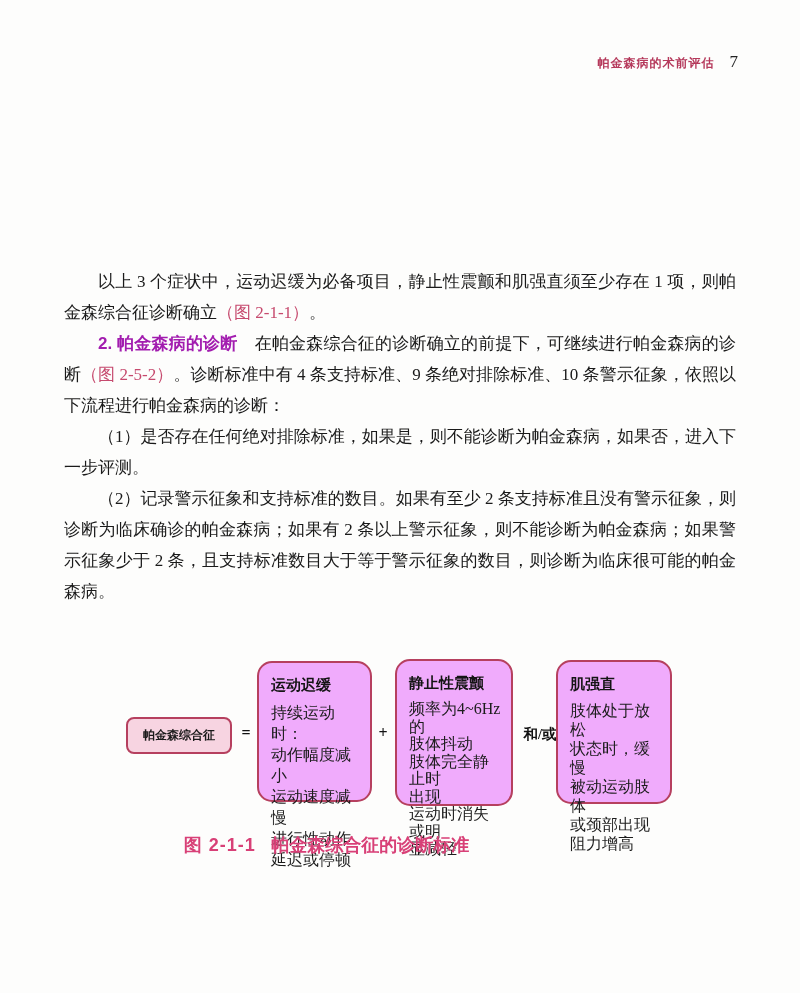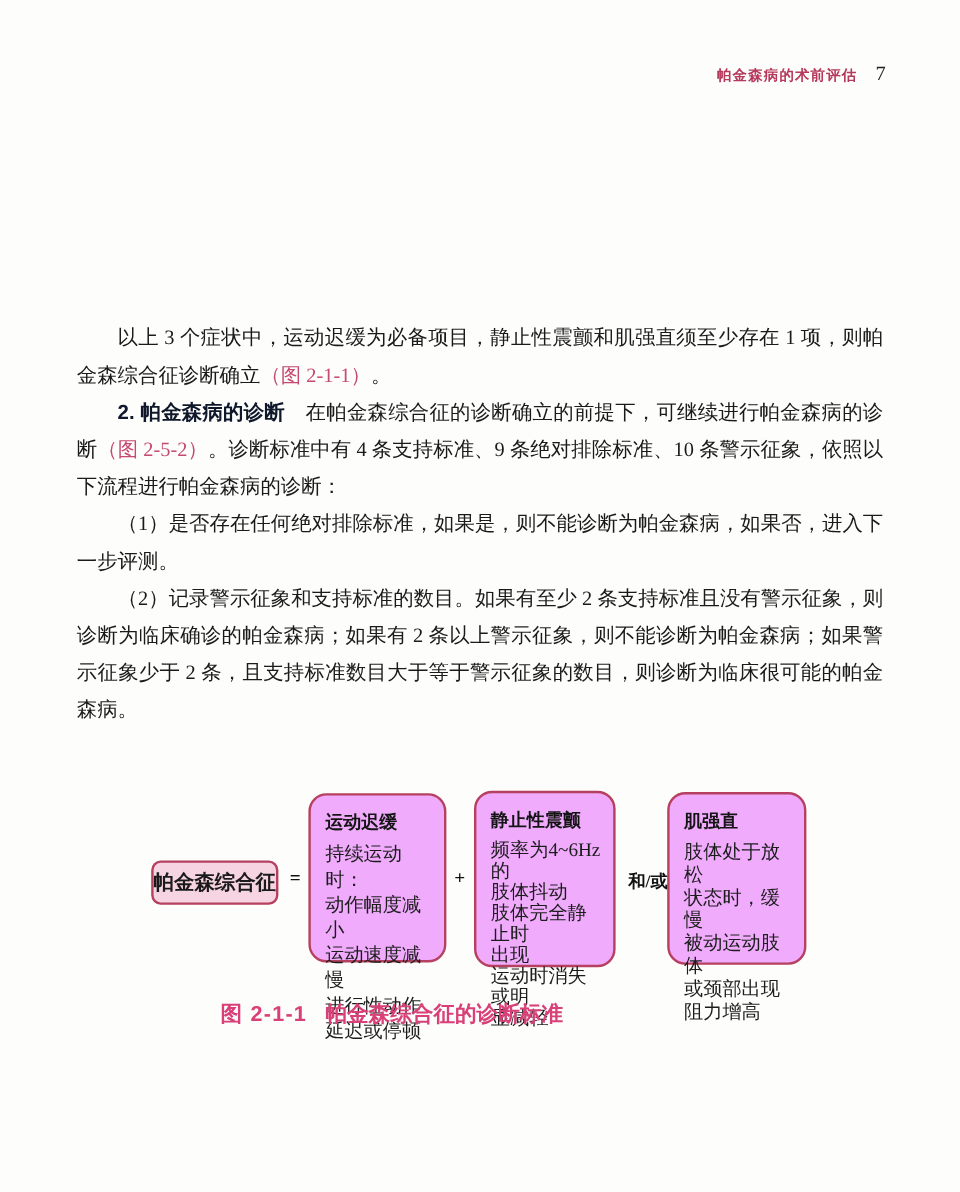--- a/index.html
+++ b/index.html
@@ -30,29 +30,29 @@
   
   .body-text {
     position: absolute; top: 266px; left: 64px; width: 672px;
     font-size: 17px; line-height: 31px;
     text-align: justify; text-justify: inter-character;
   }
   .body-text p { margin: 0; text-indent: 2em; }
   .figure-ref { color: #c64a6e; }
   .para-lead {
     font-family: "Liberation Sans", sans-serif;
-    font-weight: 700; color: #0f172a;
+    font-weight: 700; color: #a21caf;
   }
 
   
   .fig-subject-box {
     position: absolute; left: 126px; top: 717px; width: 102px; height: 33px;
     background: #f7d4e1; border: 2.5px solid #b6405f; border-radius: 8px;
     display: flex; align-items: center; justify-content: center;
-    font-weight: 700; font-size: 17px; color: #1a1a1a;
+    font-weight: 700; font-size: 12px; color: #1a1a1a;
   }
   .fig-operator {
     position: absolute; width: 20px; text-align: center;
     font-weight: 700; font-size: 16px; color: #111;
     font-family: "Liberation Serif", serif;
   }
   .op-equals { left: 236px; top: 724px; }
   .op-plus   { left: 373px; top: 724px; }
   .op-andor  {
     position: absolute; left: 516px; top: 725px; width: 48px;

